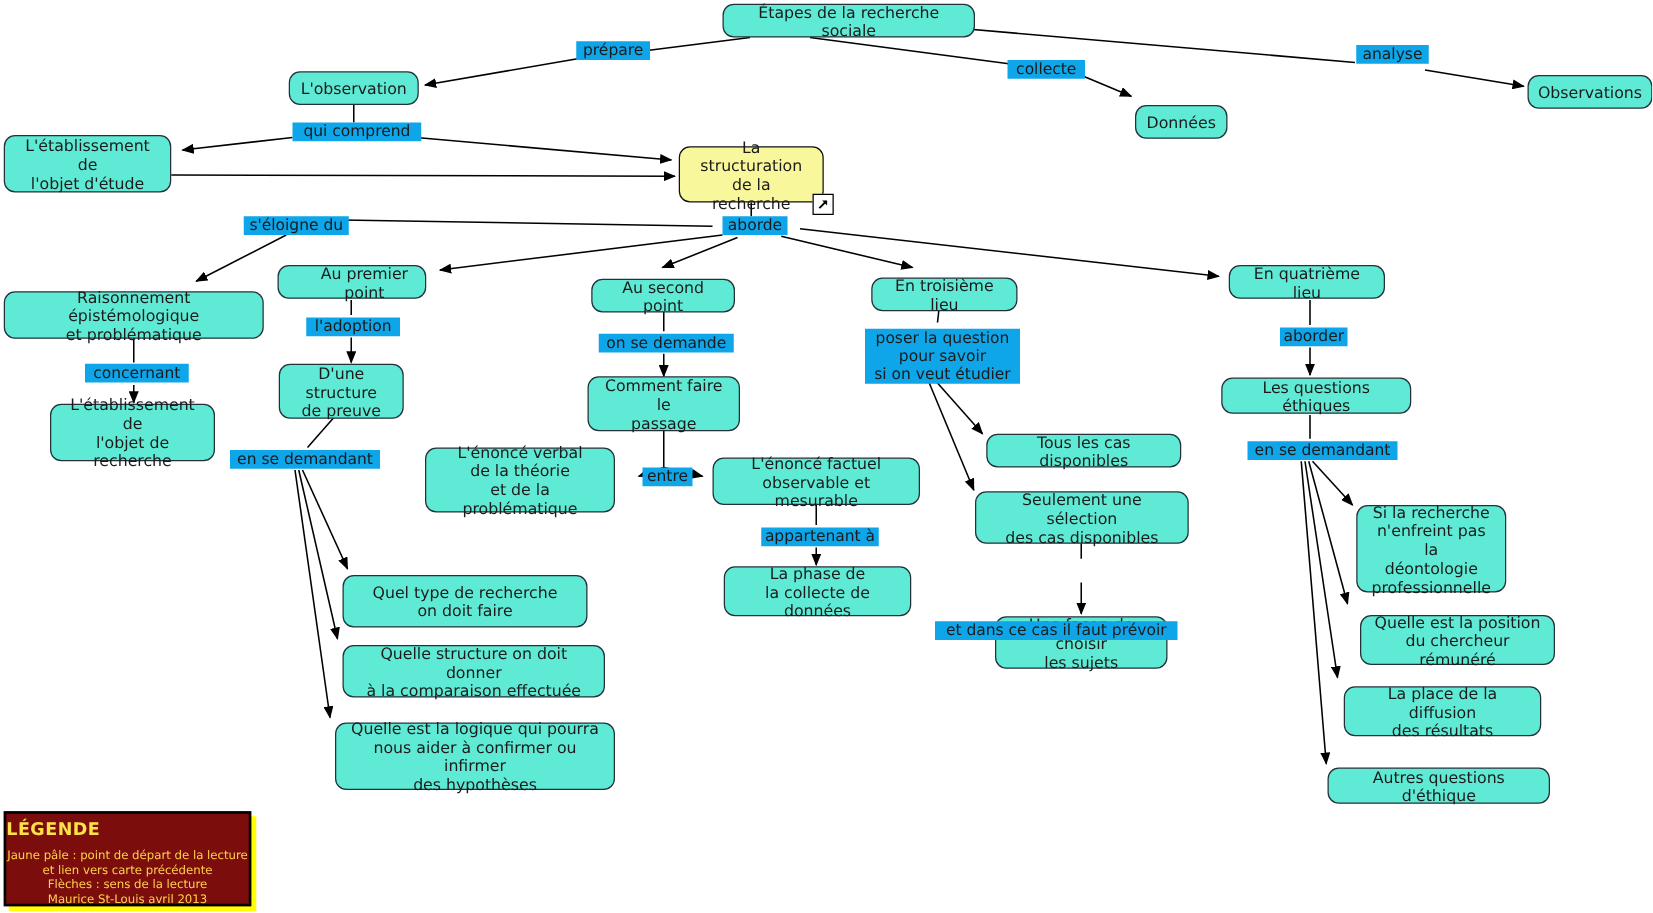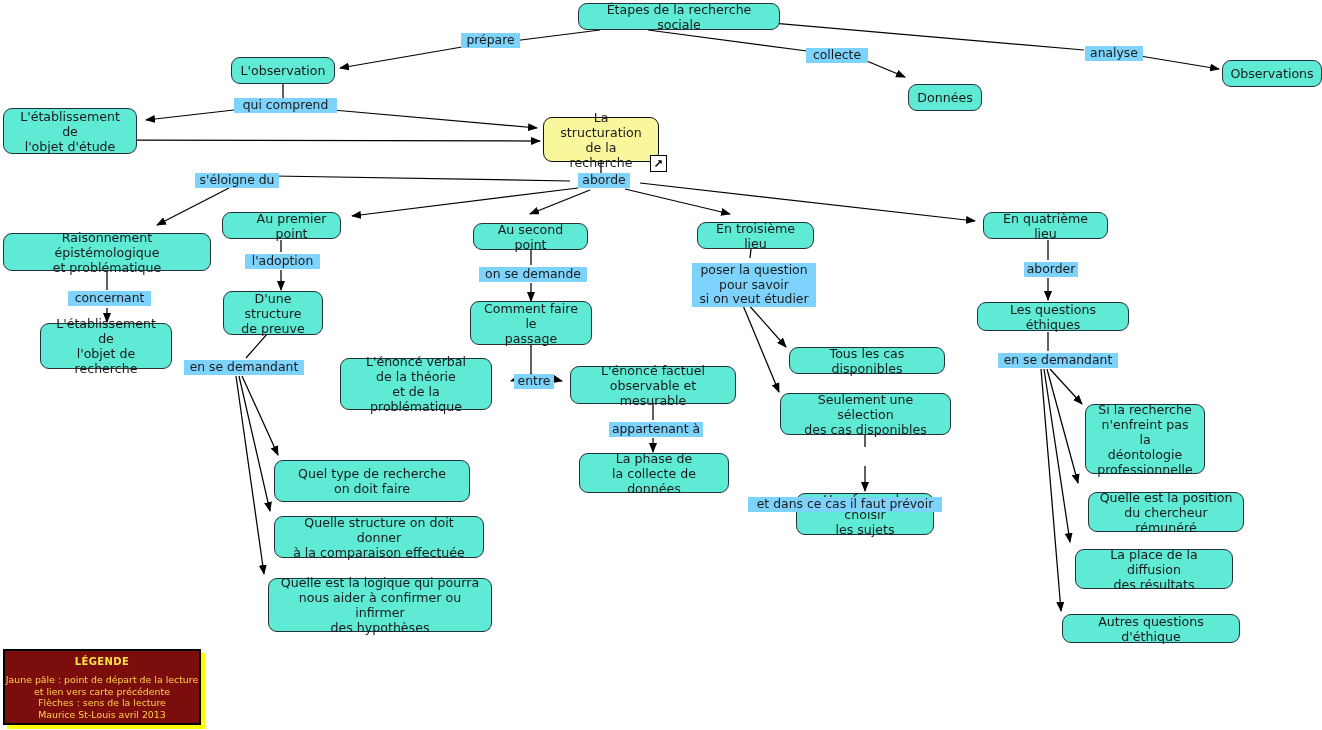--- a/index.html
+++ b/index.html
@@ -60,42 +60,42 @@
     z-index: 6;
   }
   .link-badge svg { display: block; }
   .elabel {
     position: absolute;
     color: #1b1b1b;
     font-size: 12.4px;
     line-height: 14.6px;
     text-align: center;
     white-space: pre-line;
-    background: #7dd3fc;
+    background: #0ea5e9;
     z-index: 4;
     padding: 0 2px;
   }
   #legend {
     position: absolute;
     left: 3px;
     top: 649px;
     width: 198px;
     height: 76px;
     box-sizing: border-box;
     background: #7b0d0d;
     border: 2px solid #000000;
     box-shadow: 4px 4px 0 0 #ffff00;
     z-index: 8;
     padding-top: 5px;
   }
   #legend .lg-title {
     color: #ffe24a;
-    font-size: 10px;
+    font-size: 14px;
     font-weight: bold;
-    text-align: center;
+    text-align: left;
     letter-spacing: .4px;
     margin-bottom: 7px;
   }
   #legend .lg-line {
     color: #ffd24a;
     font-size: 9.4px;
     line-height: 11.6px;
     text-align: center;
     white-space: pre-line;
   }
@@ -326,21 +326,21 @@
   </div>
 
   <div class="node" style="left:1062px; top:614px; width:178px; height:29px;">
     <span>Autres questions d'éthique</span>
   </div>
 
   <div class="elabel" style="left:461px; top:33px; width:55px;">prépare</div>
 
   <div class="elabel" style="left:806px; top:48px; width:58px;">collecte</div>
 
-  <div class="elabel" style="left:1085px; top:46px; width:54px;">analyse</div>
+  <div class="elabel" style="left:1085px; top:36px; width:54px;">analyse</div>
 
   <div class="elabel" style="left:234px; top:98px; width:99px;">qui comprend</div>
 
   <div class="elabel" style="left:195px; top:173px; width:80px;">s'éloigne du</div>
 
   <div class="elabel" style="left:578px; top:173px; width:48px;">aborde</div>
 
   <div class="elabel" style="left:68px; top:291px; width:79px;">concernant</div>
 
   <div class="elabel" style="left:245px; top:254px; width:71px;text-align:center;">l'adoption</div>

